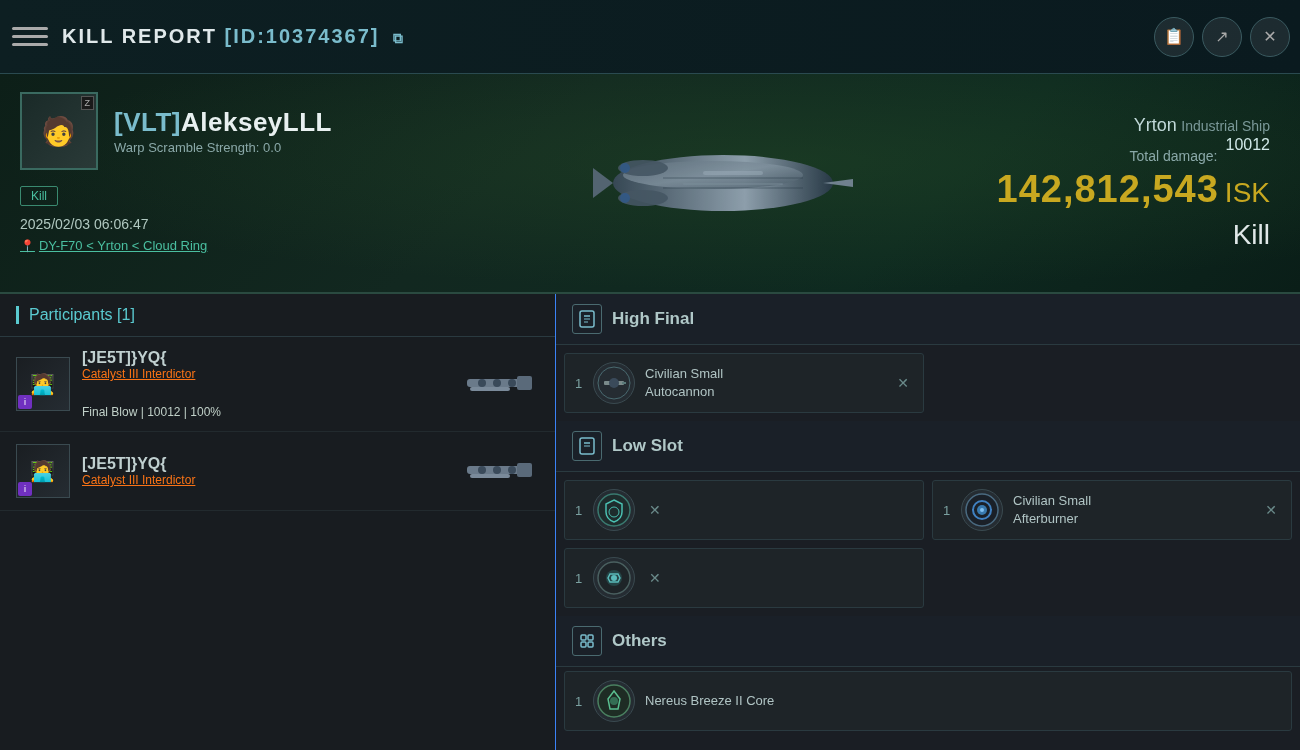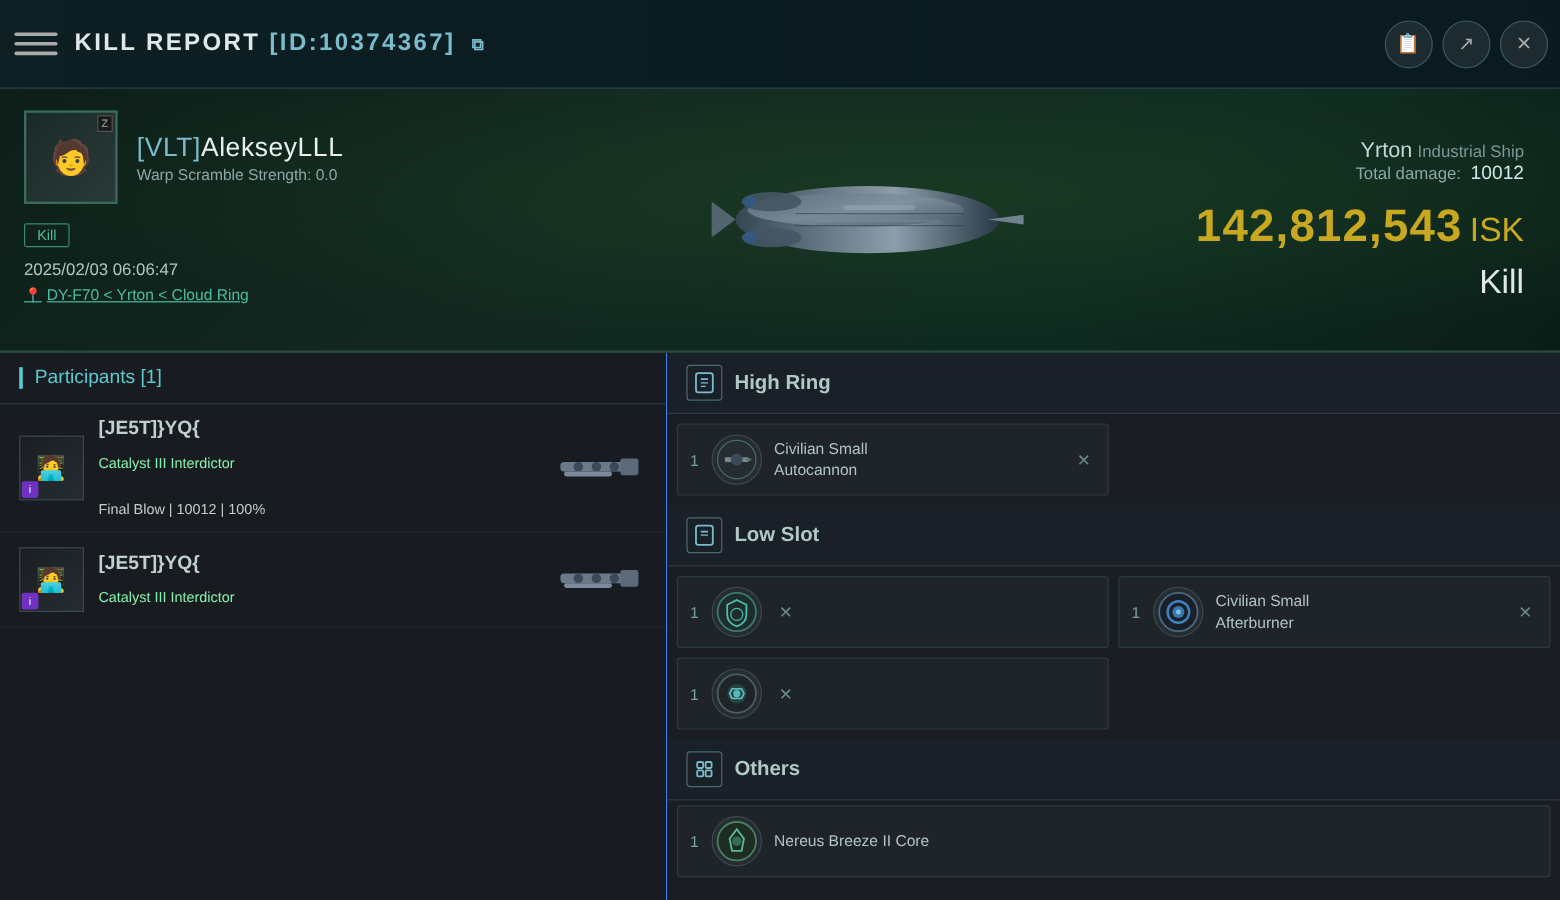--- a/index.html
+++ b/index.html
@@ -106,22 +106,22 @@
     .avatar-badge {
       position: absolute;
       top: 2px; right: 2px;
       background: #1a1a1a;
       color: #aaa;
       font-size: 9px;
       padding: 1px 3px;
       border: 1px solid #555;
     }
     .pilot-info h2 {
-      font-size: 22px;
-      font-weight: 400;
+      font-size: 26px;
+      font-weight: 700;
       color: #e8f0f0;
       letter-spacing: 0.5px;
     }
     .pilot-info .warp {
       font-size: 13px;
       color: #8aa8a8;
       margin-top: 2px;
     }
     .hero-tags {
       display: flex;
@@ -278,22 +278,23 @@
       flex: 1;
       padding-left: 12px;
     }
     .participant-name {
       font-size: 16px;
       color: #c0d0d0;
       font-weight: 600;
     }
     .participant-ship {
       font-size: 12px;
-      color: #86efac;
-      margin-top: 12px;
+      color: #f97316;
+      margin-top: 0;
+      text-decoration: underline;
     }
     .participant-stats {
       font-size: 12px;
       color: #8aa0a0;
       margin-top: 24px;
     }
     .participant-stats .stat-label {
       color: #c0d0c8;
     }
     .participant-weapon {
@@ -471,21 +472,21 @@
       <line x1="80" y1="85" x2="220" y2="85" stroke="#2a3a4a" stroke-width="1" opacity="0.5"></line>
     </svg>
   </div>
 
   <div class="hero-right">
     <div style="text-align:right;">
       <span class="ship-name-label">Yrton</span>
       <span class="ship-name-label" style="color:#7a9898; font-size:14px;"> </span>
       <span class="ship-type-label">Industrial Ship</span>
     </div>
-    <div style="display:flex; align-items:flex-start; gap:8px; margin-bottom:4px;">
+    <div style="display:flex; align-items:flex-end; gap:8px; margin-bottom:4px;">
       <span class="total-damage-label">Total damage:</span>
       <span class="total-damage-value">10012</span>
     </div>
     <div style="display:flex; align-items:baseline; gap:0;">
       <span class="isk-value">142,812,543</span>
       <span class="isk-unit">ISK</span>
     </div>
     <div class="result-label">Kill</div>
   </div>
 </div>
@@ -549,21 +550,21 @@
 
     <div class="slot-section-header">
       <div class="slot-icon">
         <svg width="20" height="20" viewBox="0 0 20 20">
             <rect x="3" y="2" width="14" height="16" rx="2" fill="none" stroke="#7abccc" stroke-width="1.5"></rect>
             <line x1="7" y1="7" x2="13" y2="7" stroke="#7abccc" stroke-width="1.5"></line>
             <line x1="7" y1="10" x2="13" y2="10" stroke="#7abccc" stroke-width="1"></line>
             <line x1="7" y1="13" x2="11" y2="13" stroke="#7abccc" stroke-width="1"></line>
           </svg>
       </div>
-      <span class="slot-section-title">High Ring</span>
+      <span class="slot-section-title">High Final</span>
     </div>
     <div class="modules-grid">
       <div class="module-card">
         <span class="module-qty">1</span>
         <div class="module-icon">
           <svg width="36" height="36" viewBox="0 0 36 36">
               <circle cx="18" cy="18" r="16" fill="#252c32" stroke="#4a6a70" stroke-width="1"></circle>
               <rect x="8" y="16" width="20" height="4" rx="1" fill="#7a8a8a"></rect>
               <circle cx="18" cy="18" r="5" fill="#3a4a5a"></circle>
               <line x1="26" y1="18" x2="30" y2="18" stroke="#5a7a7a" stroke-width="2"></line>

